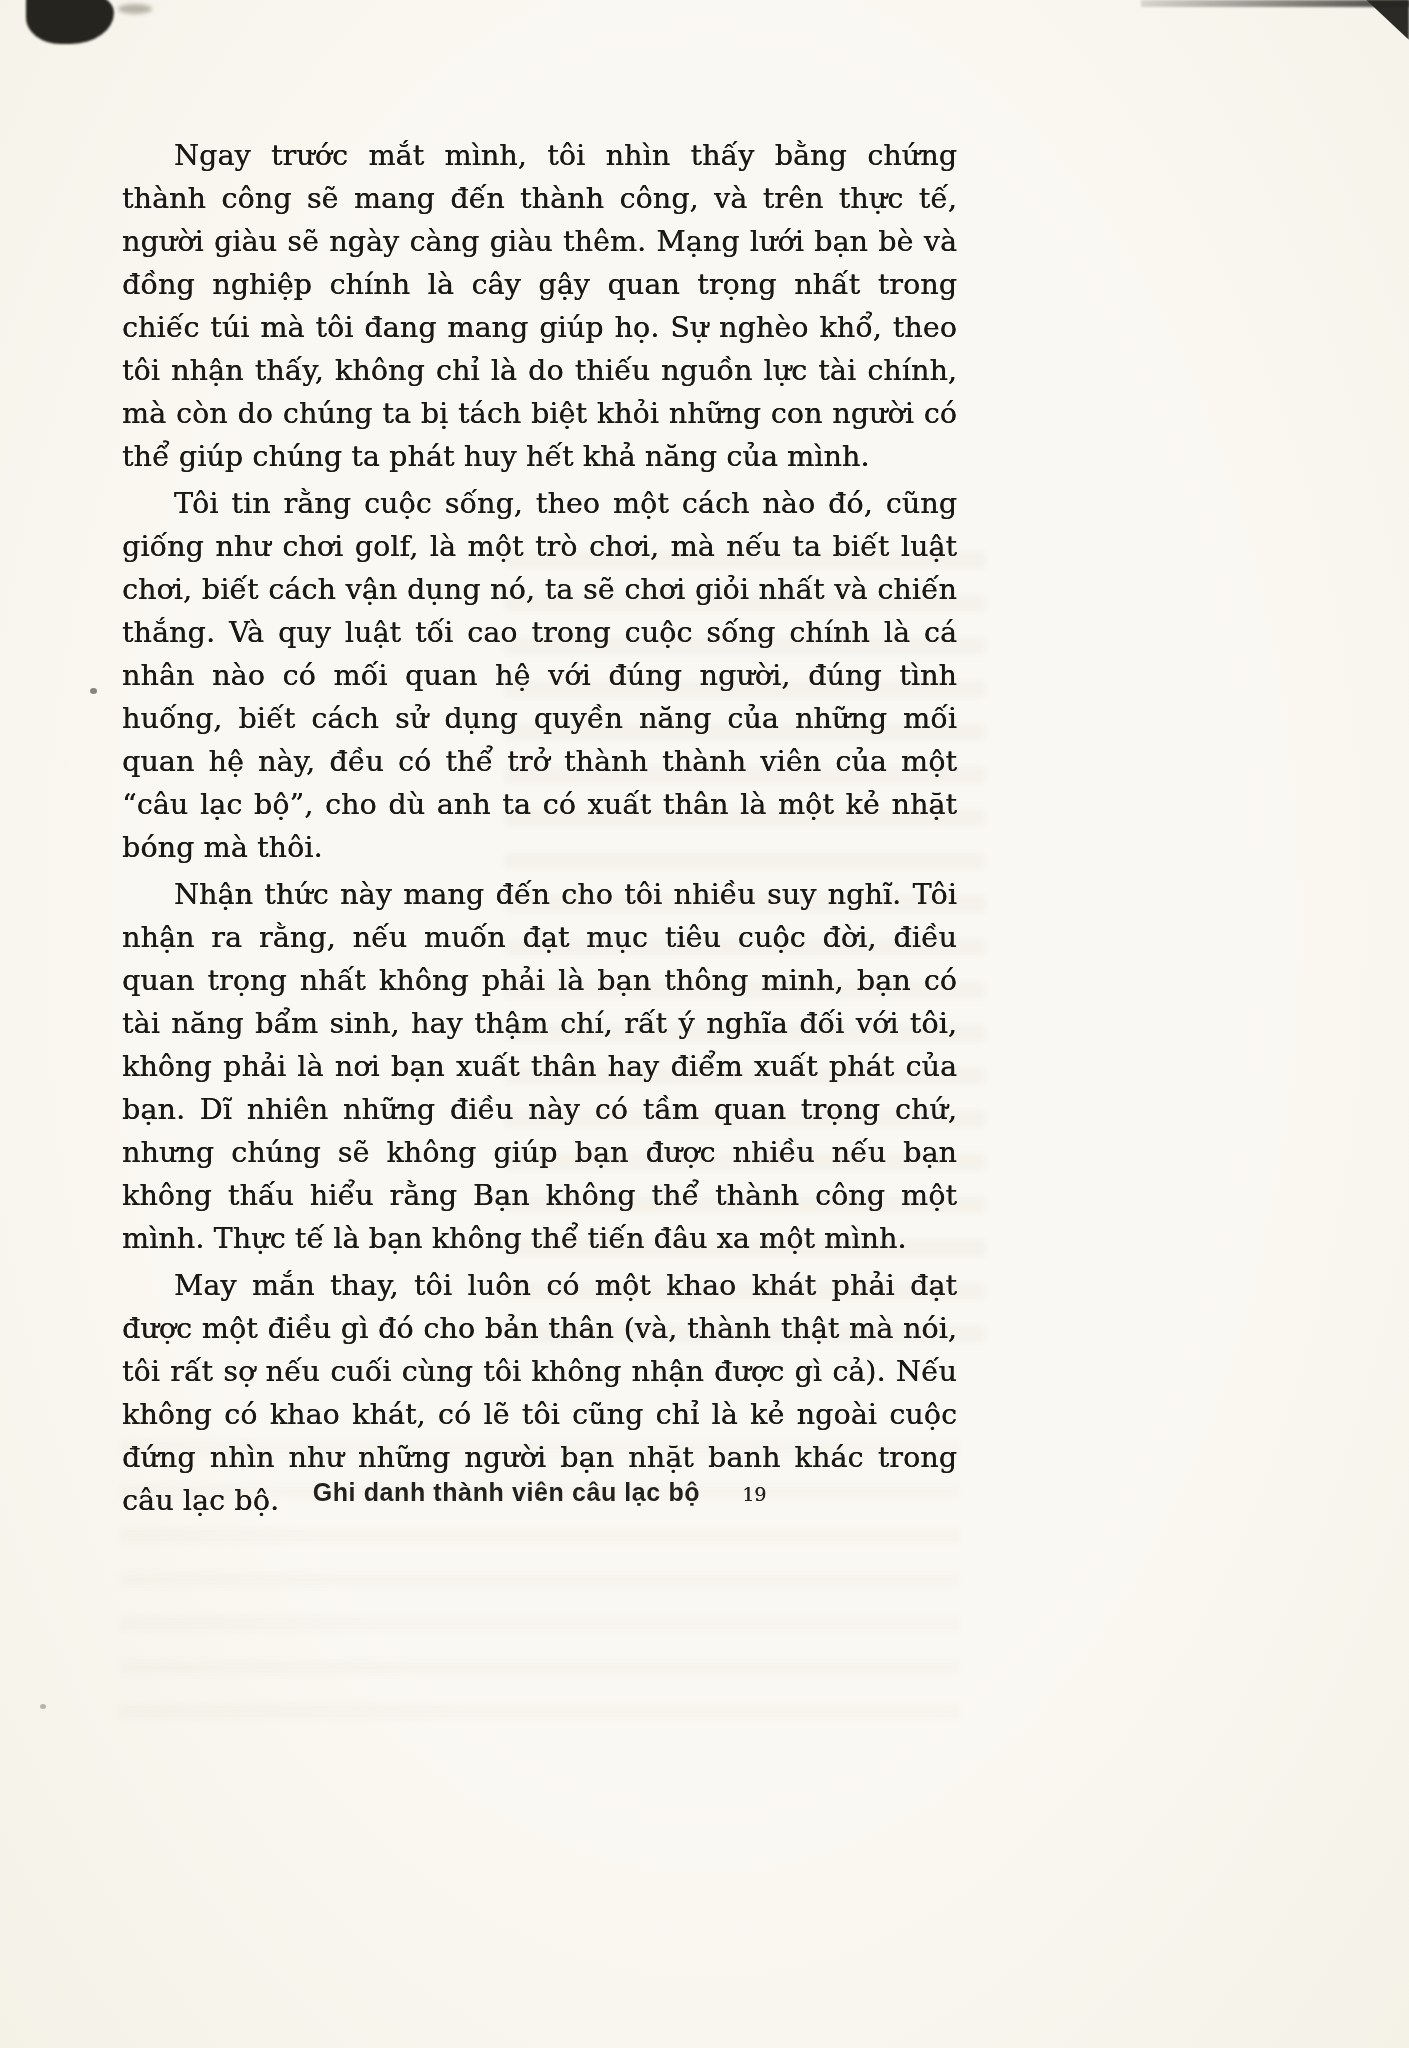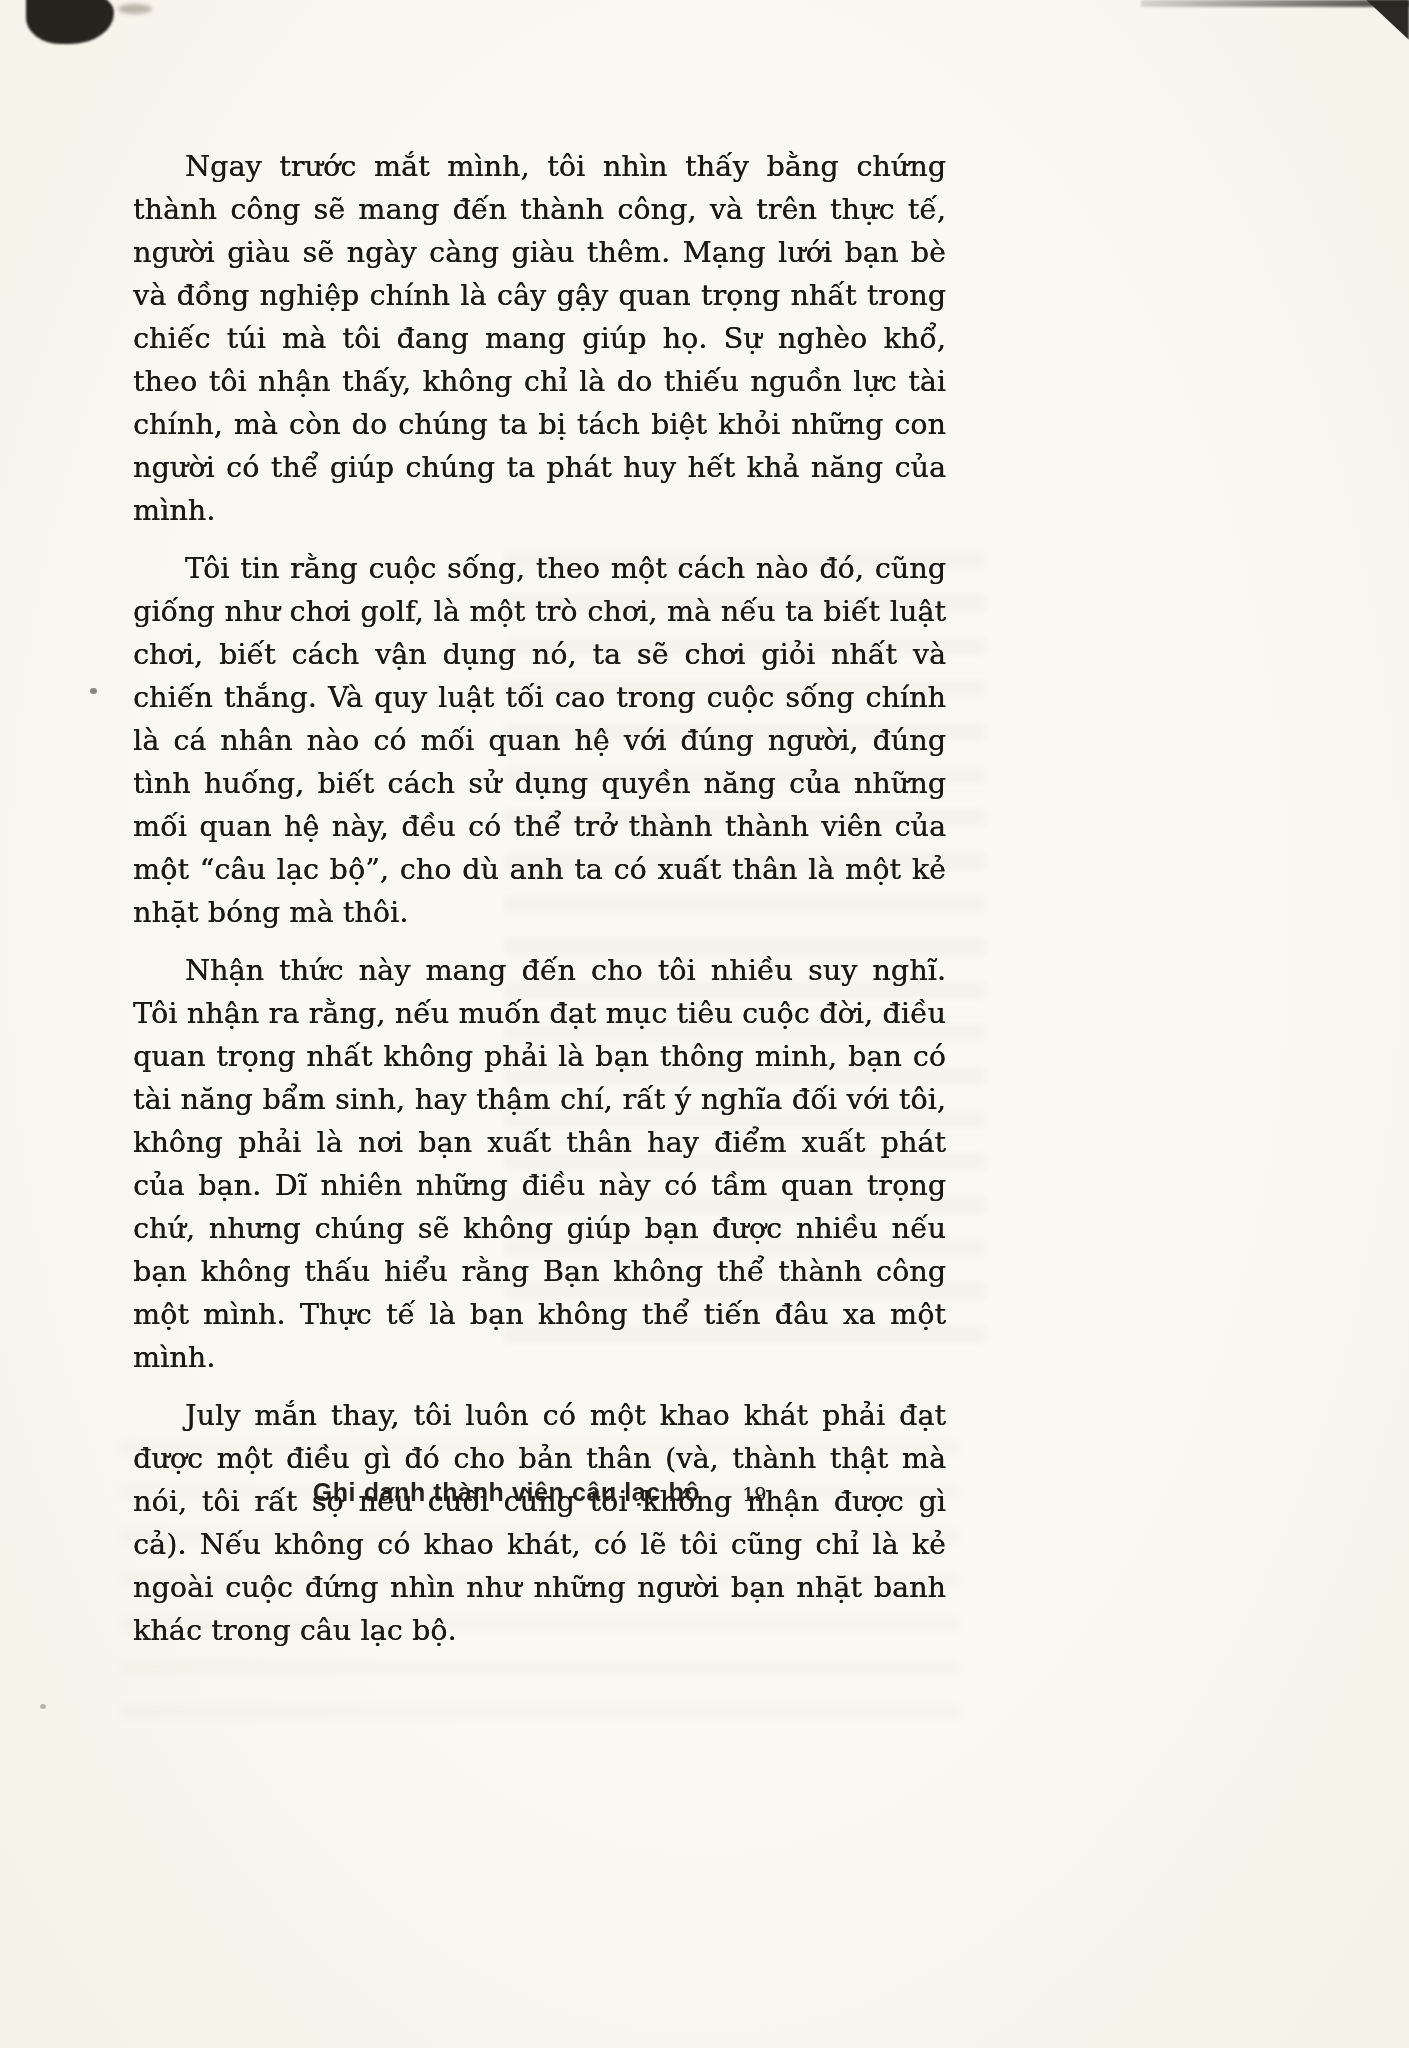--- a/index.html
+++ b/index.html
@@ -123,21 +123,21 @@
     left: 118px;
     top: 130px;
     width: 843px;
     font-size: 28.5px;
     line-height: 43px;
     text-align: justify;
     letter-spacing: 0.1px;
     text-shadow: 0.3px 0 0 currentColor;
   }
   .text-block p {
-    margin: 15px;
+    margin: 4px;
     text-indent: 52px;
   }
 
   .footer {
     position: absolute;
     left: 118px;
     top: 1478px;
     width: 843px;
     display: flex;
     justify-content: center;
@@ -170,21 +170,21 @@
   <div class="artifact-dot-1"></div>
   <div class="artifact-dot-2"></div>
 
   <div class="showthrough"></div>
   <div class="showthrough-2"></div>
 
   <div class="text-block">
     <p>Ngay trước mắt mình, tôi nhìn thấy bằng chứng thành công sẽ mang đến thành công, và trên thực tế, người giàu sẽ ngày càng giàu thêm. Mạng lưới bạn bè và đồng nghiệp chính là cây gậy quan trọng nhất trong chiếc túi mà tôi đang mang giúp họ. Sự nghèo khổ, theo tôi nhận thấy, không chỉ là do thiếu nguồn lực tài chính, mà còn do chúng ta bị tách biệt khỏi những con người có thể giúp chúng ta phát huy hết khả năng của mình.</p>
     <p>Tôi tin rằng cuộc sống, theo một cách nào đó, cũng giống như chơi golf, là một trò chơi, mà nếu ta biết luật chơi, biết cách vận dụng nó, ta sẽ chơi giỏi nhất và chiến thắng. Và quy luật tối cao trong cuộc sống chính là cá nhân nào có mối quan hệ với đúng người, đúng tình huống, biết cách sử dụng quyền năng của những mối quan hệ này, đều có thể trở thành thành viên của một “câu lạc bộ”, cho dù anh ta có xuất thân là một kẻ nhặt bóng mà thôi.</p>
     <p>Nhận thức này mang đến cho tôi nhiều suy nghĩ. Tôi nhận ra rằng, nếu muốn đạt mục tiêu cuộc đời, điều quan trọng nhất không phải là bạn thông minh, bạn có tài năng bẩm sinh, hay thậm chí, rất ý nghĩa đối với tôi, không phải là nơi bạn xuất thân hay điểm xuất phát của bạn. Dĩ nhiên những điều này có tầm quan trọng chứ, nhưng chúng sẽ không giúp bạn được nhiều nếu bạn không thấu hiểu rằng Bạn không thể thành công một mình. Thực tế là bạn không thể tiến đâu xa một mình.</p>
-    <p>July mắn thay, tôi luôn có một khao khát phải đạt được một điều gì đó cho bản thân (và, thành thật mà nói, tôi rất sợ nếu cuối cùng tôi không nhận được gì cả). Nếu không có khao khát, có lẽ tôi cũng chỉ là kẻ ngoài cuộc đứng nhìn như những người bạn nhặt banh khác trong câu lạc bộ.</p>
+    <p>May mắn thay, tôi luôn có một khao khát phải đạt được một điều gì đó cho bản thân (và, thành thật mà nói, tôi rất sợ nếu cuối cùng tôi không nhận được gì cả). Nếu không có khao khát, có lẽ tôi cũng chỉ là kẻ ngoài cuộc đứng nhìn như những người bạn nhặt banh khác trong câu lạc bộ.</p>
   </div>
 
   <div class="footer">
     <span class="running-title">Ghi danh thành viên câu lạc bộ</span>
     <span class="page-number">19</span>
   </div>
 
 </div>
 
 </body></html>

